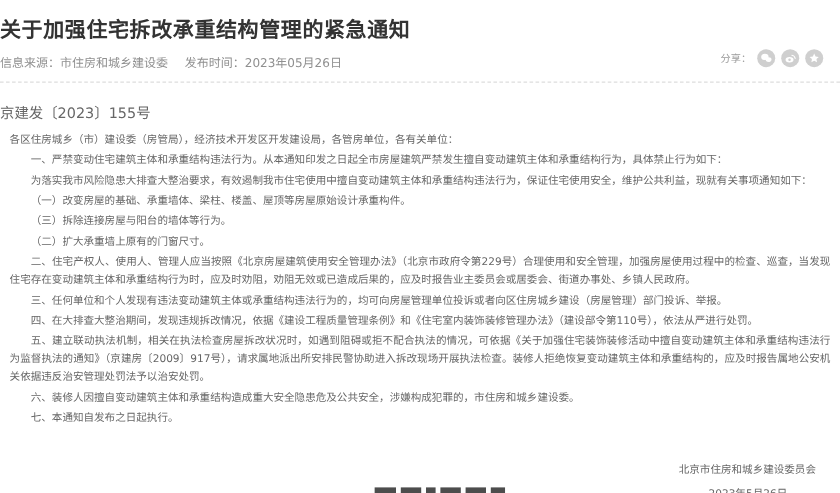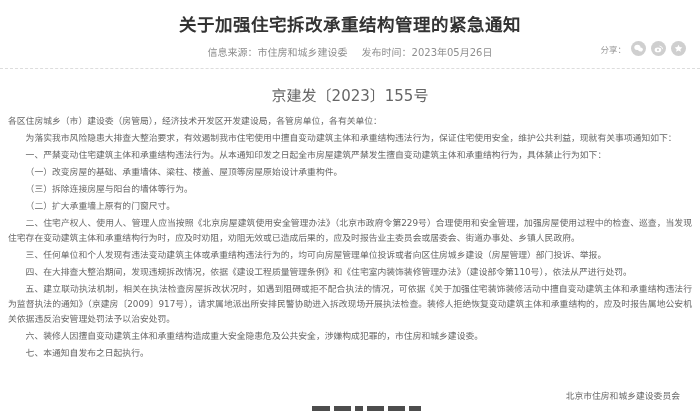--- a/index.html
+++ b/index.html
@@ -7,21 +7,21 @@
     position:relative;
     width:700px;height:411px;
     background:#fff;
     overflow:hidden;
     font-family:"DejaVu Sans","Liberation Sans",sans-serif;
     color:#666;
   }
   
   .header{
     position:relative;
-    text-align:center;
+    text-align:left;
     padding-top:11px;
     padding-bottom:9px;
     border-bottom:1px dashed #ddd;
   }
   .title{
     margin:0;
     font-size:17.5px;
     font-weight:bold;
     color:#333;
     letter-spacing:.5px;
@@ -41,23 +41,23 @@
   }
   .share-icon{
     width:15px;height:15px;border-radius:50%;
     background:#cfcfcf;
     display:flex;align-items:center;justify-content:center;
     cursor:pointer;
   }
   .share-icon svg{display:block;}
   
   .docnum{
-    text-align:center;
+    text-align:left;
     margin-top:15px;
-    font-size:15px;
+    font-size:12px;
     color:#666;
   }
   
   .body{
     padding:9px 8px 0 8px;
     font-size:8.8px;
     line-height:15px;
     color:#666;
     text-align:justify;
   }
@@ -119,22 +119,22 @@
           <path d="M10 3 l2.1 4.4 4.9 .6 -3.6 3.3 .9 4.8 -4.3 -2.4 -4.3 2.4 .9 -4.8 -3.6 -3.3 4.9 -.6 z" fill="#fff"></path>
         </svg>
       </span>
     </div>
   </div>
 
   <div class="docnum">京建发〔2023〕155号</div>
 
   <div class="body">
     <p>各区住房城乡（市）建设委（房管局），经济技术开发区开发建设局，各管房单位，各有关单位：</p>
+    <p class="indent">一、严禁变动住宅建筑主体和承重结构违法行为。从本通知印发之日起全市房屋建筑严禁发生擅自变动建筑主体和承重结构行为，具体禁止行为如下：</p>
     <p class="indent">为落实我市风险隐患大排查大整治要求，有效遏制我市住宅使用中擅自变动建筑主体和承重结构违法行为，保证住宅使用安全，维护公共利益，现就有关事项通知如下：</p>
-    <p class="indent">一、严禁变动住宅建筑主体和承重结构违法行为。从本通知印发之日起全市房屋建筑严禁发生擅自变动建筑主体和承重结构行为，具体禁止行为如下：</p>
     <p class="indent">（一）改变房屋的基础、承重墙体、梁柱、楼盖、屋顶等房屋原始设计承重构件。</p>
     <p class="indent">（三）拆除连接房屋与阳台的墙体等行为。</p>
     <p class="indent">（二）扩大承重墙上原有的门窗尺寸。</p>
     <p class="indent">二、住宅产权人、使用人、管理人应当按照《北京房屋建筑使用安全管理办法》（北京市政府令第229号）合理使用和安全管理，加强房屋使用过程中的检查、巡查，当发现住宅存在变动建筑主体和承重结构行为时，应及时劝阻，劝阻无效或已造成后果的，应及时报告业主委员会或居委会、街道办事处、乡镇人民政府。</p>
     <p class="indent">三、任何单位和个人发现有违法变动建筑主体或承重结构违法行为的，均可向房屋管理单位投诉或者向区住房城乡建设（房屋管理）部门投诉、举报。</p>
     <p class="indent">四、在大排查大整治期间，发现违规拆改情况，依据《建设工程质量管理条例》和《住宅室内装饰装修管理办法》（建设部令第110号），依法从严进行处罚。</p>
     <p class="indent">五、建立联动执法机制，相关在执法检查房屋拆改状况时，如遇到阻碍或拒不配合执法的情况，可依据《关于加强住宅装饰装修活动中擅自变动建筑主体和承重结构违法行为监督执法的通知》（京建房〔2009〕917号），请求属地派出所安排民警协助进入拆改现场开展执法检查。装修人拒绝恢复变动建筑主体和承重结构的，应及时报告属地公安机关依据违反治安管理处罚法予以治安处罚。</p>
     <p class="indent">六、装修人因擅自变动建筑主体和承重结构造成重大安全隐患危及公共安全，涉嫌构成犯罪的，市住房和城乡建设委。</p>
     <p class="indent">七、本通知自发布之日起执行。</p>
 

